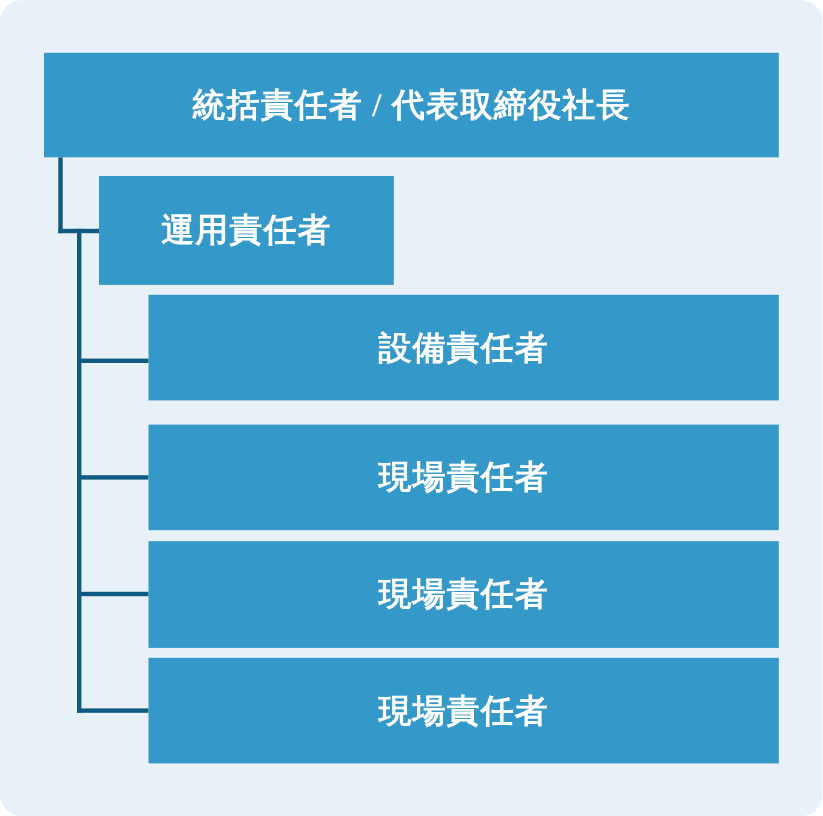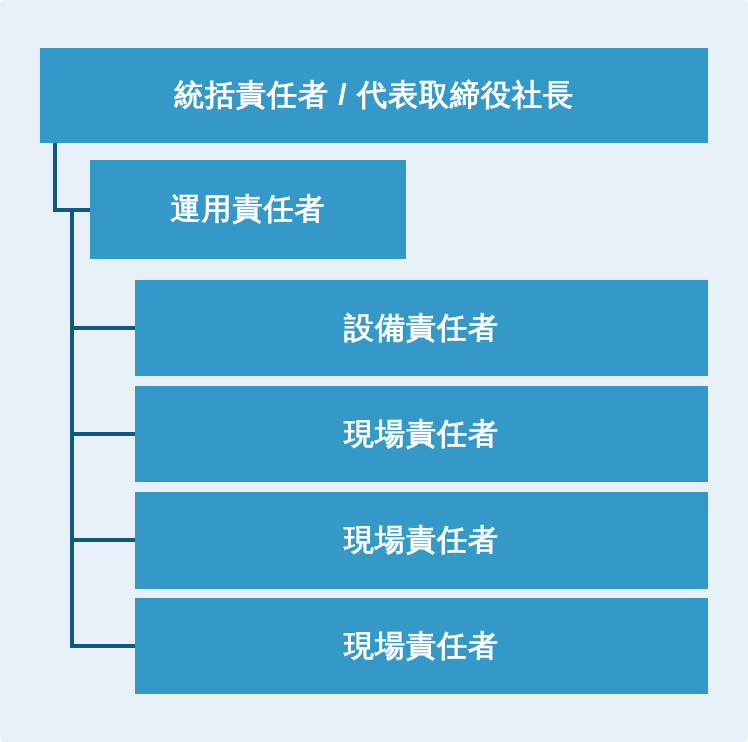--- a/index.html
+++ b/index.html
@@ -14,38 +14,39 @@
     height: 742px;
     background: #ffffff;
     overflow: hidden;
   }
   .panel {
     position: absolute;
     left: 0; top: 0;
     width: 748px;
     height: 742px;
     background: var(--panel-bg, #e9f1f8);
-    border-radius: 4px;
+    border-radius: 20px;
+    font-family: Liberation Serif, serif;
   }
   .node {
     position: absolute;
     background: var(--box-bg, #3498c8);
     color: var(--node-text, #ffffff);
     display: flex;
     align-items: center;
     justify-content: center;
     font-size: 30px;
     font-weight: bold;
     letter-spacing: 1px;
     white-space: nowrap;
   }
   #node-root     { left: 40px;  top: 48px;  width: 668px; height: 95px; }
-  #node-ops      { left: 90px;  top: 160px; width: 316px; height: 99px; }
+  #node-ops      { left: 90px;  top: 160px; width: 268px; height: 99px; }
   #node-cashier  { left: 405px; top: 160px; width: 303px; height: 99px; }
-  #node-facility { left: 135px; top: 280px; width: 573px; height: 96px; }
+  #node-facility { left: 135px; top: 268px; width: 573px; height: 96px; }
   #node-site1    { left: 135px; top: 386px; width: 573px; height: 96px; }
   #node-site2    { left: 135px; top: 492px; width: 573px; height: 97px; }
   #node-site3    { left: 135px; top: 598px; width: 573px; height: 96px; }
 
   .line {
     position: absolute;
     background: var(--line-color, #0e5a80);
   }
   
   #line-v-root   { left: 53px; top: 143px; width: 4px;  height: 69px; }

